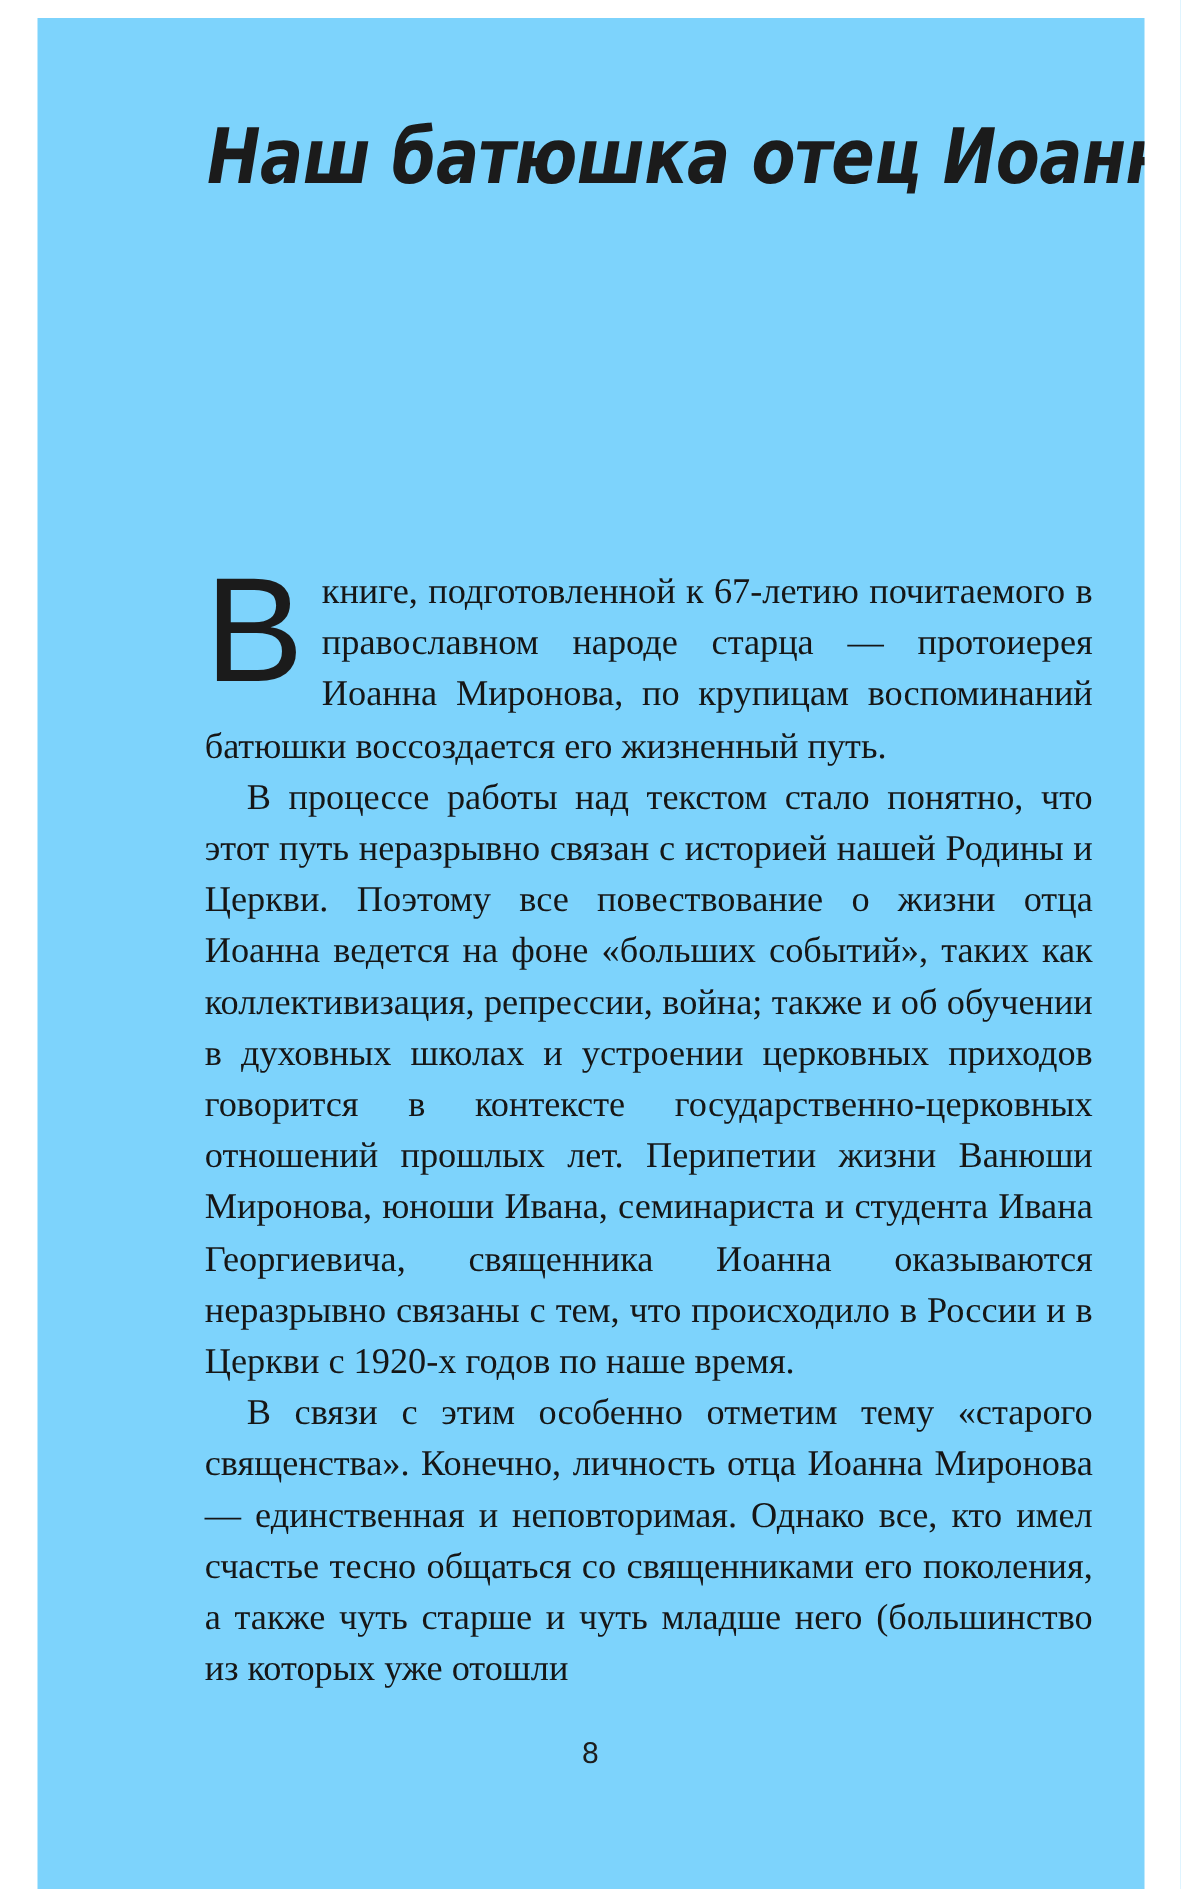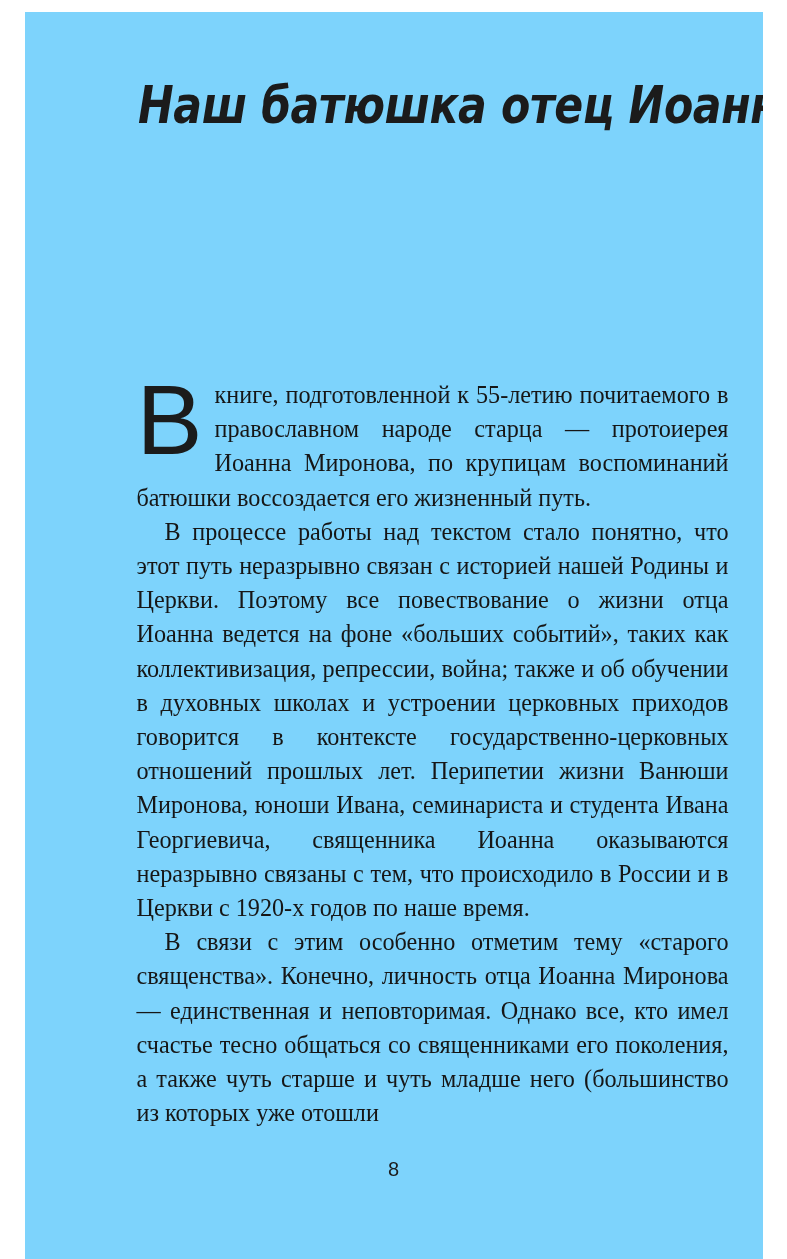--- a/index.html
+++ b/index.html
@@ -91,21 +91,21 @@
 </style>
 </head>
 <body>
 
 <div class="page">
 
   <h1 class="chapter-title">Наш батюшка отец Иоанн</h1>
 
   <div class="textblock">
 
-    <p class="para first"><span class="dropcap">В</span><span> книге, подготовленной к 55-летию почитаемого в православном народе старца — протоиерея Иоанна Миронова, по крупицам воспоминаний батюшки воссоздается его жизненный путь.</span></p>
+    <p class="para first"><span class="dropcap">В</span><span> книге, подготовленной к 67-летию почитаемого в православном народе старца — протоиерея Иоанна Миронова, по крупицам воспоминаний батюшки воссоздается его жизненный путь.</span></p>
 
     <p class="para">В процессе работы над текстом стало понятно, что этот путь неразрывно связан с историей нашей Родины и Церкви. Поэтому все повествование о жизни отца Иоанна ведется на фоне «больших событий», таких как коллективизация, репрессии, война; также и об обучении в духовных школах и устроении церковных приходов говорится в контексте государственно-церковных отношений прошлых лет. Перипетии жизни Ванюши Миронова, юноши Ивана, семинариста и студента Ивана Георгиевича, священника Иоанна оказываются неразрывно связаны с тем, что происходило в России и в Церкви с 1920-х годов по наше время.</p>
 
     <p class="para">В связи с этим особенно отметим тему «старого священства». Конечно, личность отца Иоанна Миронова — единственная и неповторимая. Однако все, кто имел счастье тесно общаться со священниками его поколения, а также чуть старше и чуть младше него (большинство из которых уже отошли</p>
 
   </div>
 
   <p class="folio">8</p>
 
 </div>

